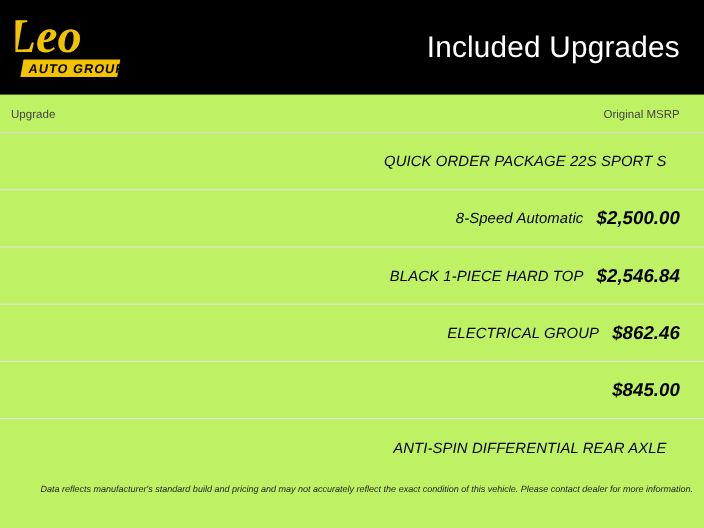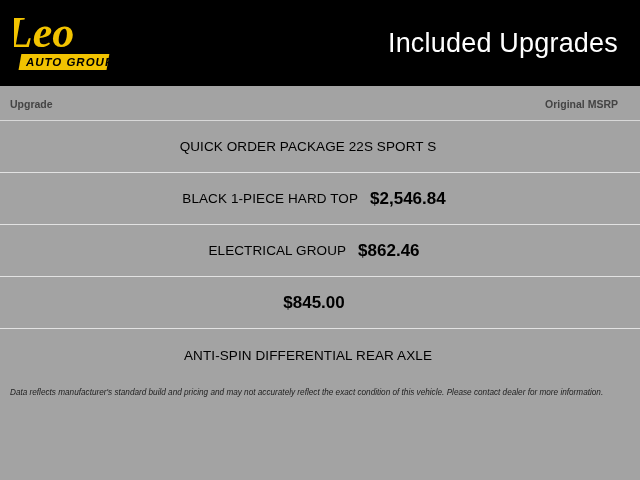--- a/index.html
+++ b/index.html
@@ -10,21 +10,21 @@
     width: 640px;
     height: 480px;
     background: #ffffff;
     font-family: "Liberation Sans", sans-serif;
     overflow: hidden;
   }
   .page {
     position: relative;
     width: 640px;
     height: 480px;
-    background: #a3a3a3;
+    background: #bef264;
     box-sizing: border-box;
   }
   
   .header {
     position: relative;
     height: 86px;
     background: #000000;
     display: flex;
     align-items: center;
     justify-content: space-between;
@@ -52,34 +52,35 @@
     display: flex;
     justify-content: space-between;
     align-items: center;
     padding: 12px 22px 10px 10px;
     border-bottom: 1px solid #d8d8d8;
     box-sizing: border-box;
   }
   .col-head {
     font-size: 10.5px;
     color: #444444;
-    font-weight: 700;
+    font-weight: 400;
   }
   
   .rows {
     display: block;
   }
   .row {
     display: flex;
-    justify-content: center;
+    justify-content: flex-end;
     align-items: center;
     height: 52px;
     padding: 0 22px 0 10px;
     border-bottom: 1px solid #e2e2e2;
     box-sizing: border-box;
+    font-style: italic;
   }
   .row:last-child {
     border-bottom: none;
   }
   .row-label {
     font-size: 13.5px;
     color: #000000;
     font-weight: 400;
     letter-spacing: 0.1px;
     white-space: nowrap;
@@ -90,20 +91,21 @@
   .row-price {
     font-size: 17px;
     color: #000000;
     font-weight: bold;
     white-space: nowrap;
   }
   
   .footer {
     padding: 7px 10px 0 10px;
     box-sizing: border-box;
+    text-align: right;
   }
   .disclaimer {
     font-size: 8.2px;
     color: #222222;
     font-style: italic;
     line-height: 1.25;
   }
   
   .spacer {
     height: 18px;
@@ -131,20 +133,24 @@
     <div class="col-head">Upgrade</div>
     <div class="col-head">Original MSRP</div>
   </div>
 
   <div class="rows">
 
     <div class="row">
       <div class="row-label">QUICK ORDER PACKAGE 22S SPORT S</div>
     </div>
 
+    <div class="row">
+      <div class="row-label">8-Speed Automatic</div>
+      <div class="row-price">$2,500.00</div>
+    </div>
 
     <div class="row">
       <div class="row-label">BLACK 1-PIECE HARD TOP</div>
       <div class="row-price">$2,546.84</div>
     </div>
 
     <div class="row">
       <div class="row-label">ELECTRICAL GROUP</div>
       <div class="row-price">$862.46</div>
     </div>

